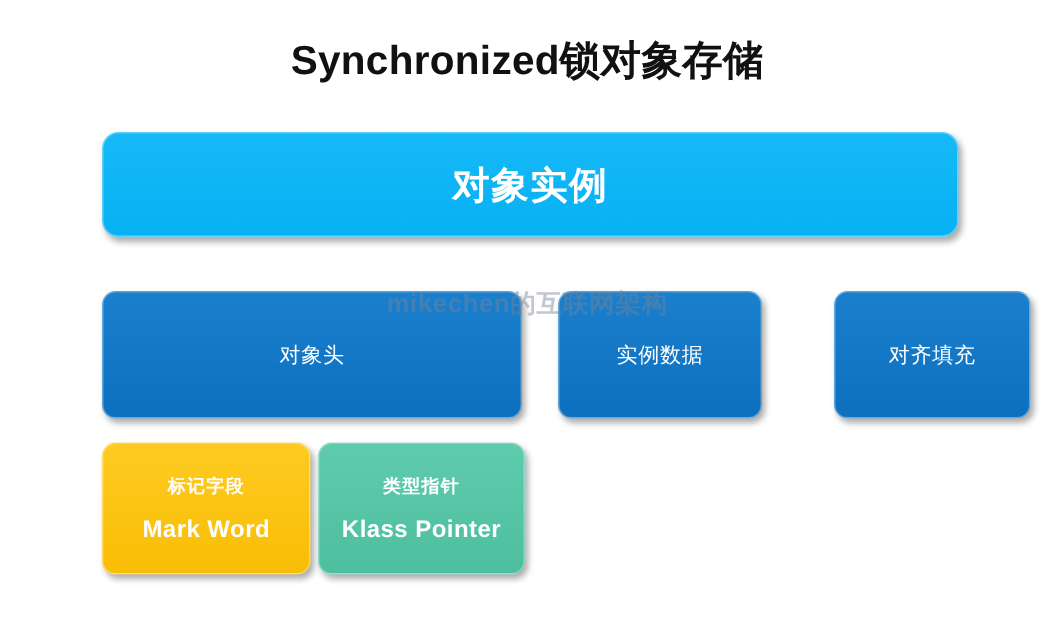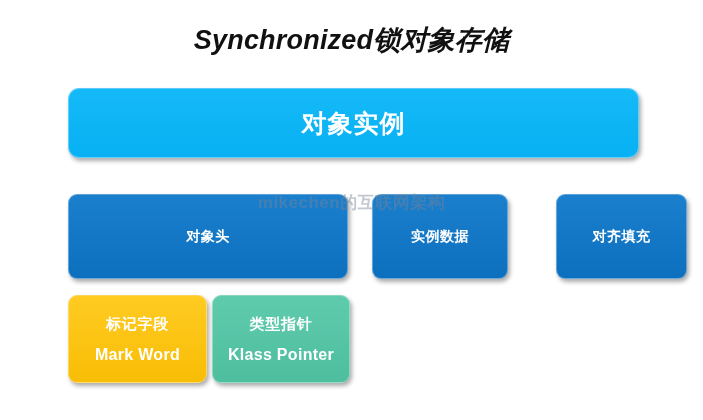--- a/index.html
+++ b/index.html
@@ -26,21 +26,20 @@
     position: absolute;
     left: 0;
     top: 22px;
     width: 703px;
     text-align: center;
     font-size: 27px;
     font-weight: bold;
     color: #111111;
     letter-spacing: 0.2px;
     white-space: nowrap;
-    font-style: italic;
   }
 
   
   .box {
     position: absolute;
     border-radius: 9px;
     box-sizing: border-box;
     display: flex;
     flex-direction: column;
     align-items: center;
@@ -65,21 +64,21 @@
     letter-spacing: 1px;
   }
 
   
   .box-row2 {
     top: 194px;
     height: 85px;
     background: #1277c6;
     background-image: linear-gradient(180deg, #1a7fcd 0%, #0d70bf 100%);
     font-size: 14px;
-    font-weight: bold;
+    font-weight: normal;
     letter-spacing: 0.5px;
   }
   .box-header   { left: 68px;  width: 280px; }
   .box-instdata { left: 372px; width: 136px; }
   .box-padding  { left: 508px; width: 131px; margin-left: 48px; }
 
   
   .box-row3 {
     top: 295px;
     height: 88px;
@@ -94,21 +93,21 @@
   }
   .box-klasspointer {
     left: 212px;
     width: 138px;
     background: #56c5a6;
     background-image: linear-gradient(180deg, #5fcbad 0%, #4dbe9e 100%);
     text-align: center;
   }
   .box-row3 .line-cn {
     margin-bottom: 12px;
-    font-size: 15px;
+    font-size: 12px;
     letter-spacing: 0.8px;
   }
   .box-row3 .line-en {
     font-size: 16px;
     letter-spacing: 0.3px;
   }
 
   
   .watermark {
     position: absolute;

